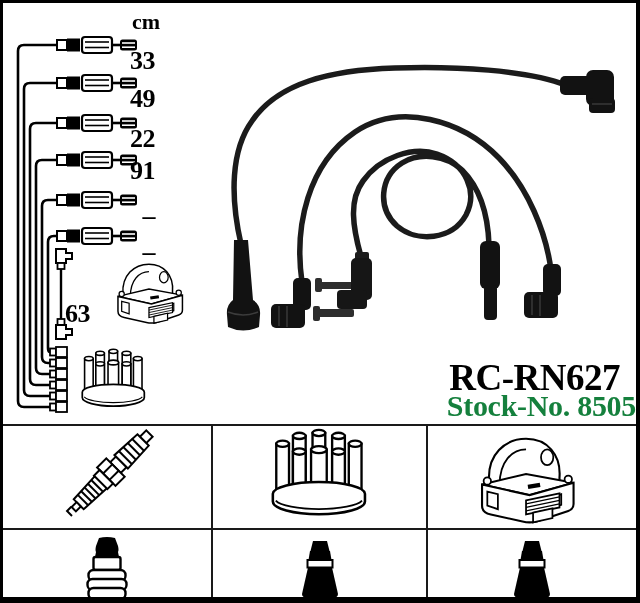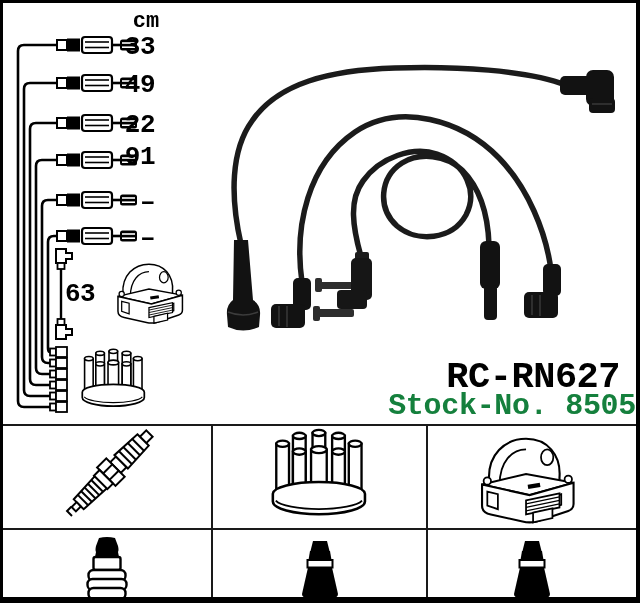--- a/index.html
+++ b/index.html
@@ -3,39 +3,40 @@
 <meta charset="utf-8">
 <style>
   html,body{margin:0;padding:0;background:#888;}
   .sheet{
     position:relative;
     width:640px;height:603px;
     box-sizing:border-box;
     background:#fff;
     border:solid #000;
     border-width:3px 4px 6px 3px;
-    font-family:Liberation Mono, monospace;
+    font-family:Liberation Serif, serif;
     overflow:hidden;
   }
   .abs{position:absolute;}
   svg{display:block;}
   .len-label{
     position:absolute;
     width:56px;left:96px;
     text-align:right;
     font-weight:700;font-size:26px;line-height:1;
     color:#000;letter-spacing:-0.5px;
     white-space:nowrap;
+    margin-top:14px;
   }
   .unit-label{
     position:absolute;left:126px;top:8px;width:34px;
     text-align:center;font-weight:700;font-size:22px;line-height:1;color:#000;
   }
   .coil-len-label{
-    position:absolute;left:62px;top:278px;
+    position:absolute;left:62px;top:298px;
     font-weight:700;font-size:26px;line-height:1;color:#000;letter-spacing:-0.5px;
   }
   .partnum{
     position:absolute;right:16px;top:356px;
     font-weight:700;font-size:37px;line-height:1;color:#000;
     letter-spacing:-0.5px;text-align:right;white-space:nowrap;
   }
   .stockline{
     position:absolute;right:0;top:388px;
     font-weight:700;font-size:30px;line-height:1;color:#15803d;

